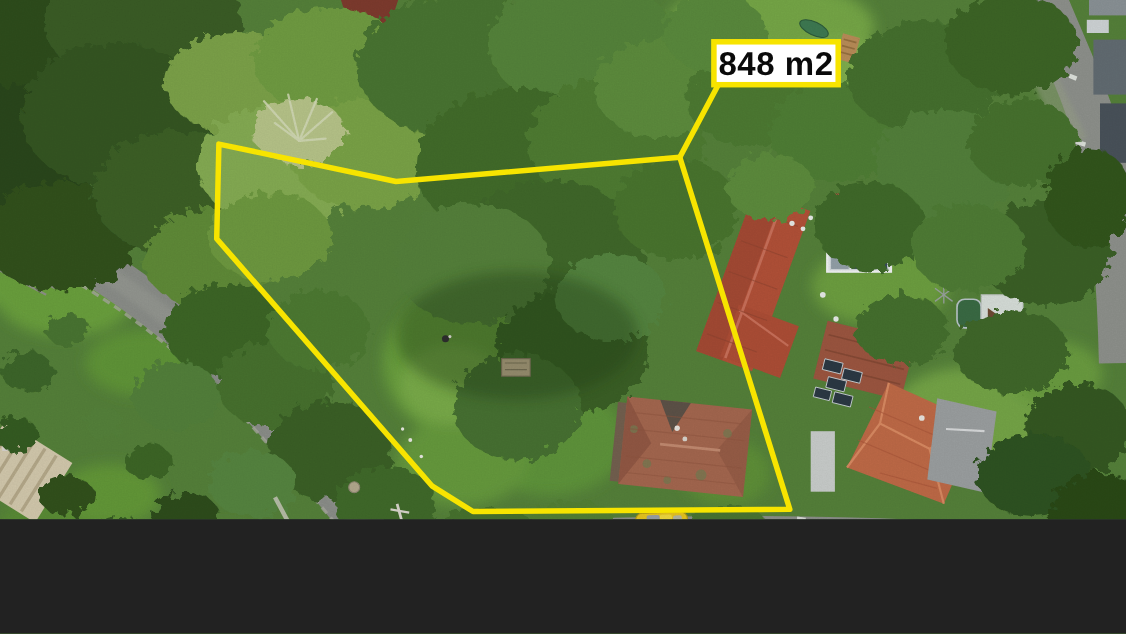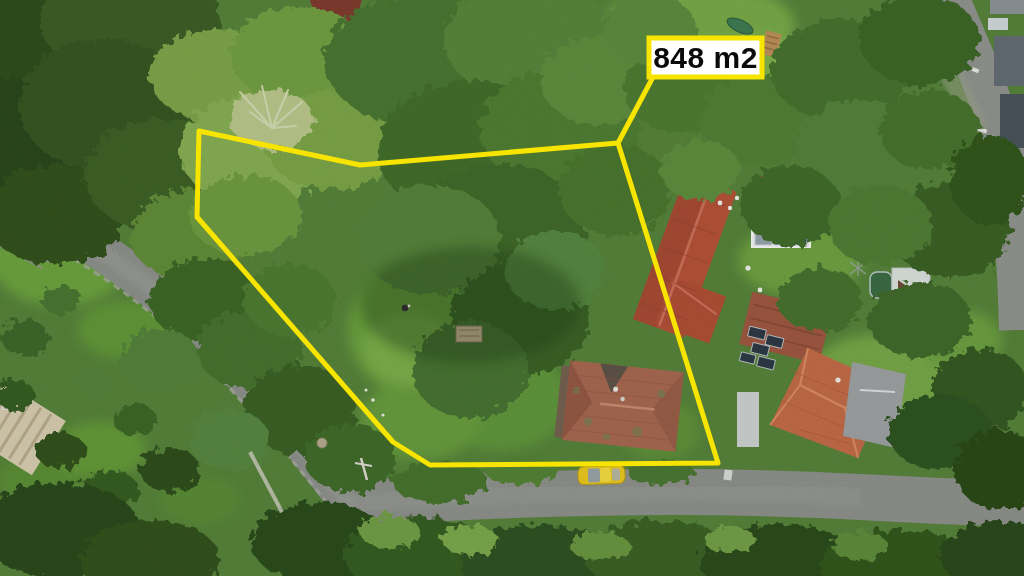--- a/index.html
+++ b/index.html
@@ -1,16 +1,16 @@
 <!DOCTYPE html>
 <html><head>
 <meta charset="utf-8">
 <style>
   html,body{margin:0;padding:0;background:#222;}
-  #stage{position:relative;width:1024px;height:576px;overflow:hidden;
+  #stage{position:relative;width:1024px;height:472px;overflow:hidden;
          font-family:"Liberation Sans",sans-serif;background:#86efac;}
   #stage svg{position:absolute;left:0;top:0;display:block;}
   .arealabel{font-family:"Liberation Sans",sans-serif;font-weight:bold;}
 </style>
 </head>
 <body>
 
 <div id="stage">
 <svg width="1024" height="576" viewBox="0 0 1024 576">
   <defs>

